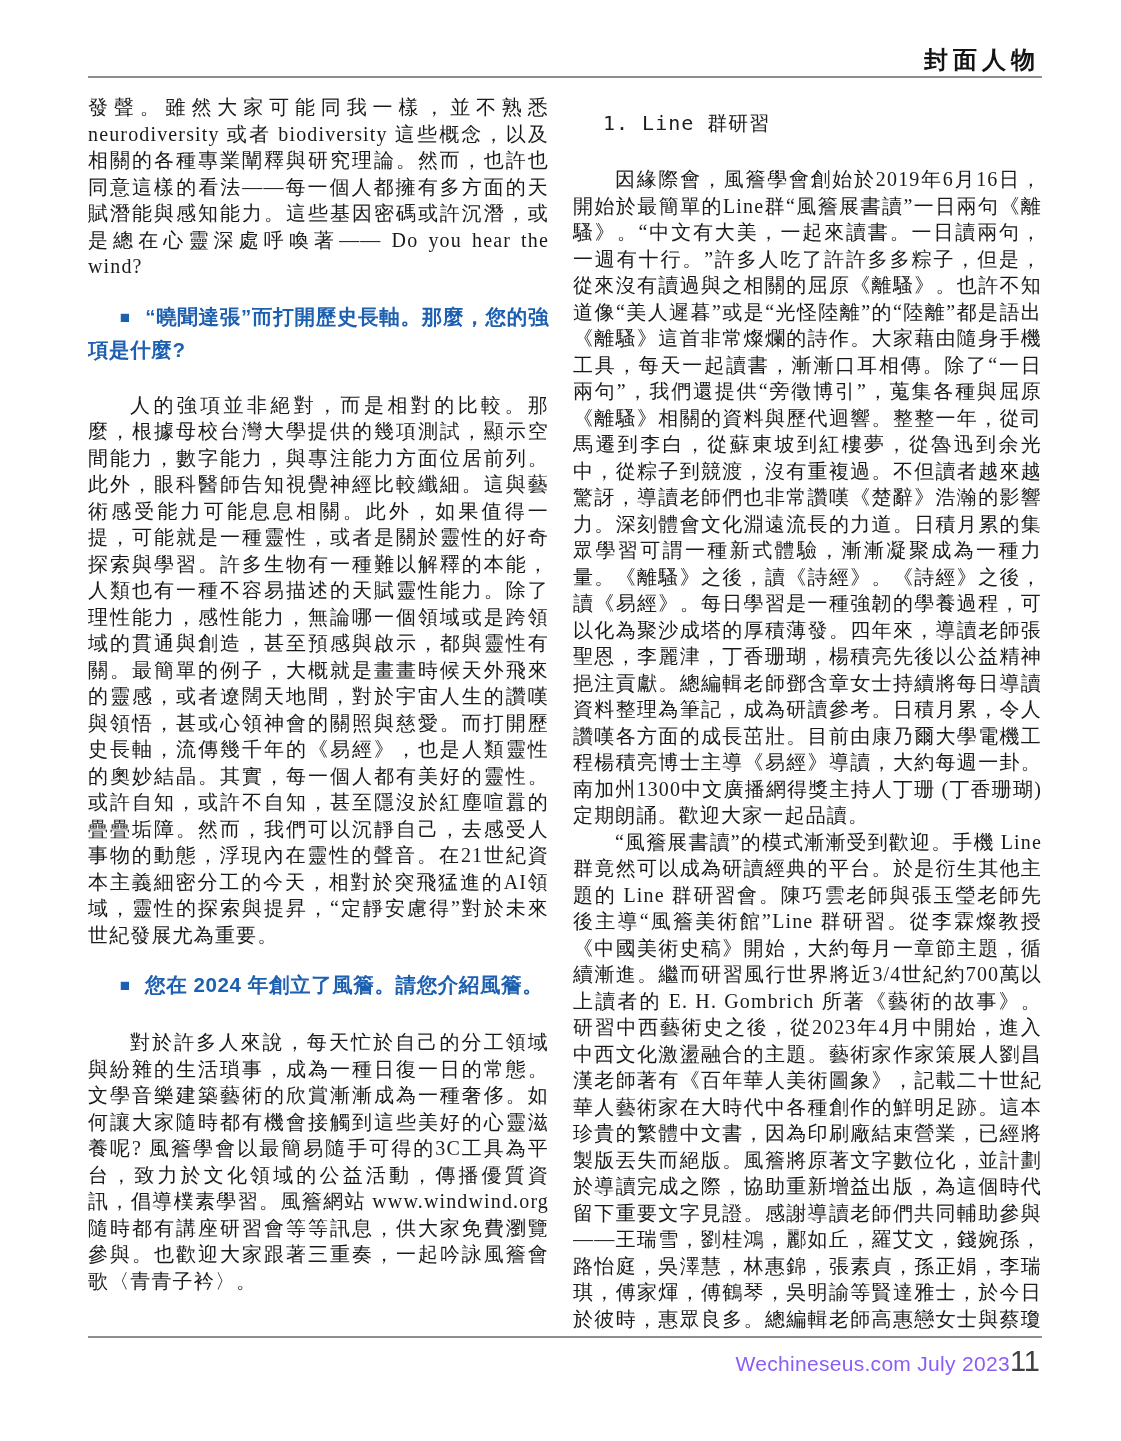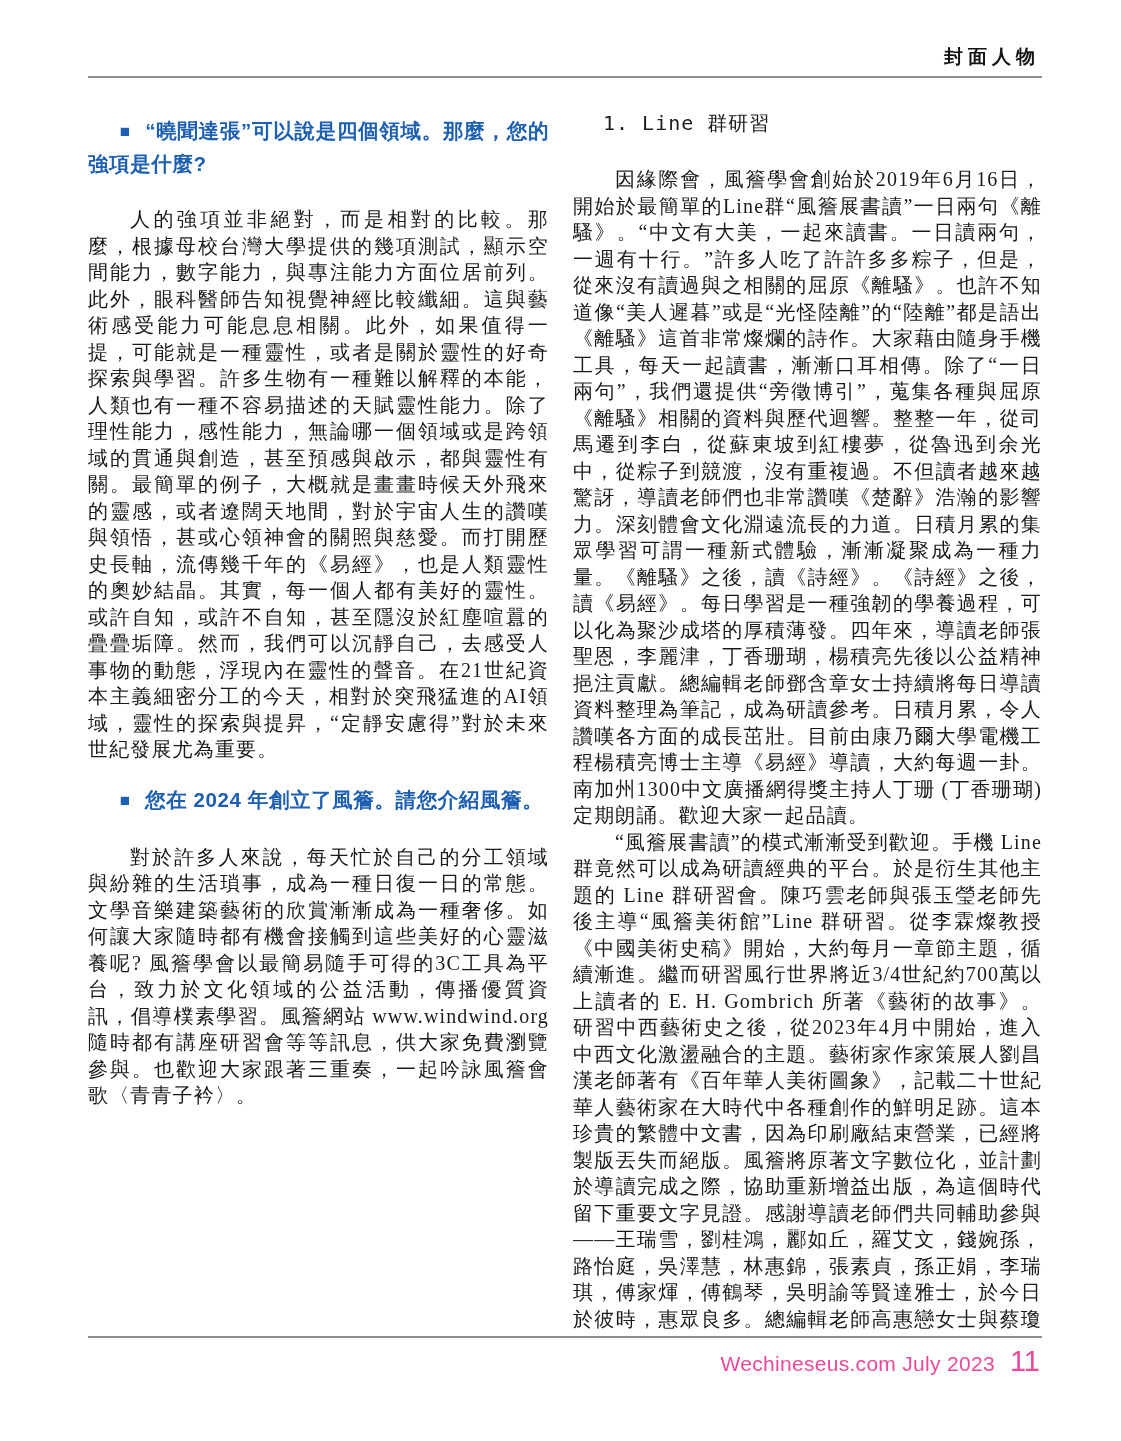--- a/index.html
+++ b/index.html
@@ -6,21 +6,21 @@
   body{
     width:1121px;height:1441px;position:relative;overflow:hidden;
     font-family:"Liberation Serif","DejaVu Serif",serif;
     color:#1a1a1a;
   }
   .page{position:absolute;inset:0;background:#fff;}
 
   
   .header-title{
     position:absolute;top:44px;right:81px;
-    font-size:19px;font-weight:700;letter-spacing:5px;
+    font-size:24px;font-weight:700;letter-spacing:5px;
     font-family:"Liberation Serif","DejaVu Serif",serif;
     color:#141414;
   }
   .header-rule{
     position:absolute;top:76px;left:88px;right:79px;height:0;
     border-top:2px solid #8f8f8f;
   }
 
   
   .columns{
@@ -57,40 +57,41 @@
   .footer-rule{
     position:absolute;top:1336px;left:88px;right:79px;height:0;
     border-top:2px solid #8f8f8f;
   }
   .footer{
     position:absolute;top:1345px;right:81px;
     display:flex;align-items:baseline;
   }
   .footer-site{
     font-family:"Liberation Sans","DejaVu Sans",sans-serif;
-    font-size:21px;color:#ec4899;letter-spacing:0.3px;
+    font-size:21px;color:#8b5cf6;letter-spacing:0.3px;
   }
   .footer-page{
     font-family:"Liberation Sans","DejaVu Sans",sans-serif;
-    font-size:29px;color:#ec4899;margin-left:15px;
+    font-size:29px;color:#404040;
   }
 </style>
 </head>
 <body>
 
 <div class="page">
 
   <div class="header-title">封面人物</div>
   <div class="header-rule"></div>
 
   <div class="columns">
 
     <section class="col col-left">
+      <p class="body first">發聲。雖然大家可能同我一樣，並不熟悉 neurodiversity 或者 biodiversity 這些概念，以及相關的各種專業闡釋與研究理論。然而，也許也同意這樣的看法——每一個人都擁有多方面的天賦潛能與感知能力。這些基因密碼或許沉潛，或是總在心靈深處呼喚著—— Do you hear the wind?</p>
 
-      <p class="question"><span class="bullet">■</span><span>“曉聞達張”可以說是四個領域。那麼，您的強項是什麼?</span></p>
+      <p class="question"><span class="bullet">■</span><span>“曉聞達張”而打開歷史長軸。那麼，您的強項是什麼?</span></p>
 
       <p class="body">人的強項並非絕對，而是相對的比較。那麼，根據母校台灣大學提供的幾項測試，顯示空間能力，數字能力，與專注能力方面位居前列。此外，眼科醫師告知視覺神經比較纖細。這與藝術感受能力可能息息相關。此外，如果值得一提，可能就是一種靈性，或者是關於靈性的好奇探索與學習。許多生物有一種難以解釋的本能，人類也有一種不容易描述的天賦靈性能力。除了理性能力，感性能力，無論哪一個領域或是跨領域的貫通與創造，甚至預感與啟示，都與靈性有關。最簡單的例子，大概就是畫畫時候天外飛來的靈感，或者遼闊天地間，對於宇宙人生的讚嘆與領悟，甚或心領神會的關照與慈愛。而打開歷史長軸，流傳幾千年的《易經》，也是人類靈性的奧妙結晶。其實，每一個人都有美好的靈性。或許自知，或許不自知，甚至隱沒於紅塵喧囂的疊疊垢障。然而，我們可以沉靜自己，去感受人事物的動態，浮現內在靈性的聲音。在21世紀資本主義細密分工的今天，相對於突飛猛進的AI領域，靈性的探索與提昇，“定靜安慮得”對於未來世紀發展尤為重要。</p>
 
       <p class="question"><span class="bullet">■</span><span>您在 2024 年創立了風簷。請您介紹風簷。</span></p>
 
       <p class="body">對於許多人來說，每天忙於自己的分工領域與紛雜的生活瑣事，成為一種日復一日的常態。文學音樂建築藝術的欣賞漸漸成為一種奢侈。如何讓大家隨時都有機會接觸到這些美好的心靈滋養呢? 風簷學會以最簡易隨手可得的3C工具為平台，致力於文化領域的公益活動，傳播優質資訊，倡導樸素學習。風簷網站 www.windwind.org 隨時都有講座研習會等等訊息，供大家免費瀏覽參與。也歡迎大家跟著三重奏，一起吟詠風簷會歌〈青青子衿〉。</p>
 
     </section>
 
     <section class="col col-right">

